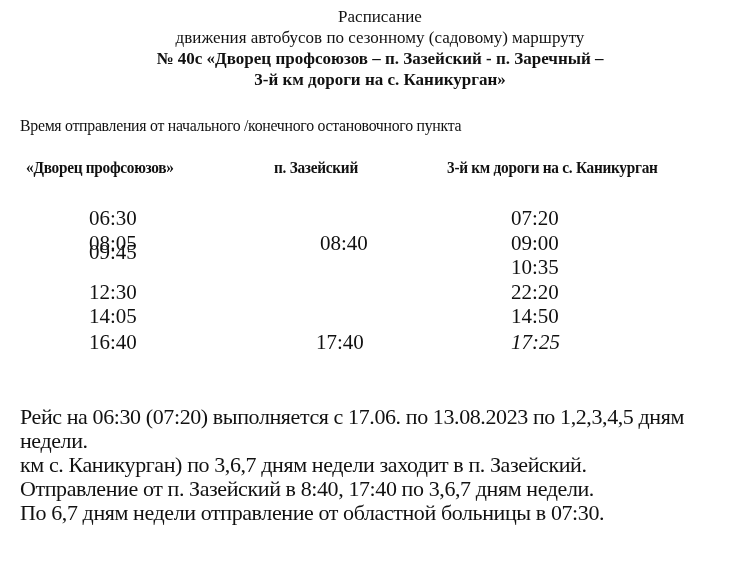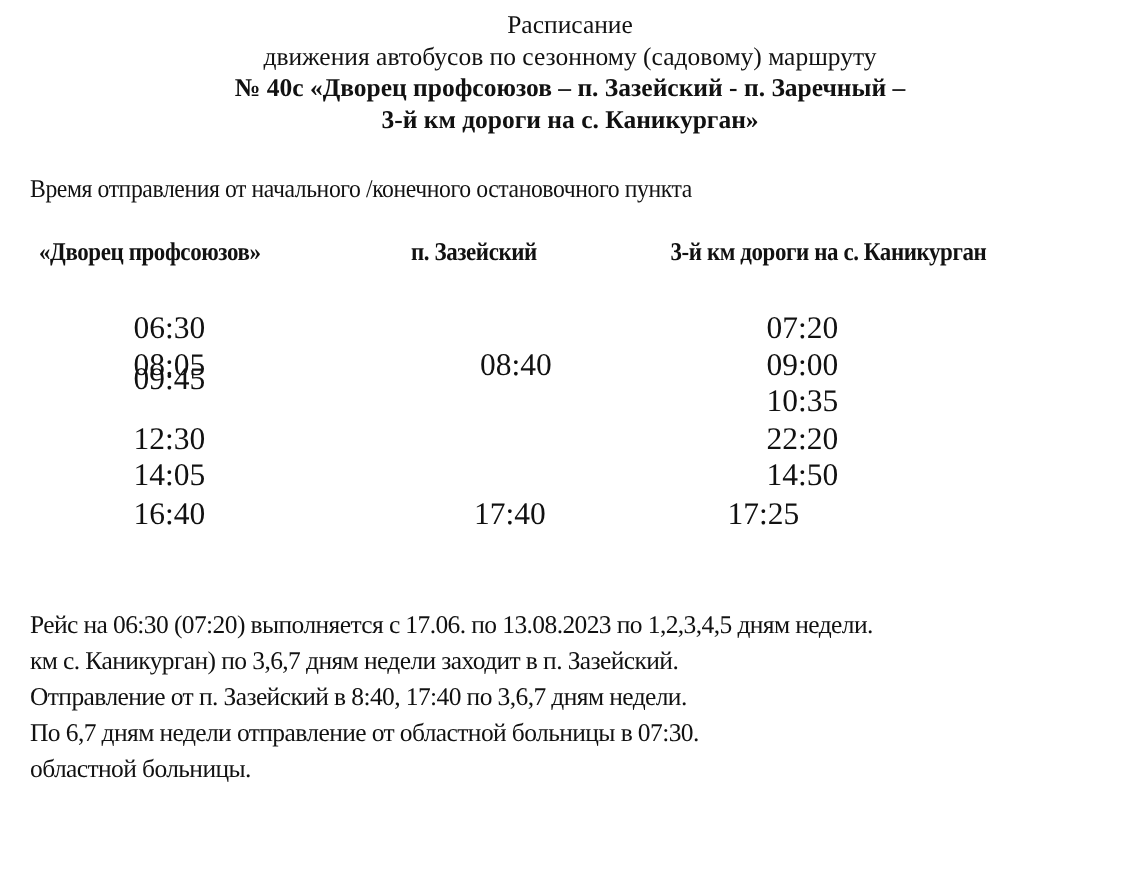--- a/index.html
+++ b/index.html
@@ -20,21 +20,21 @@
   }
   .col-head {
     position: absolute; top: 158px; font-size: 17px; font-weight: bold;
     white-space: nowrap; letter-spacing: -0.3px; transform: scaleX(0.9); transform-origin: left;
   }
   .time {
     position: absolute; font-size: 21px; white-space: nowrap;
   }
   .notes {
     position: absolute; left: 20px; top: 405px; width: 710px;
-    font-size: 17px; line-height: 24px;
+    font-size: 22px; line-height: 24px;
   }
   .notes p { margin: 0; }
   .notes .tight { letter-spacing: -0.4px; }
   .notes .justify { text-align: justify; text-align-last: justify; }
 </style>
 </head>
 <body>
 
 <div class="title-block">
   <div>Расписание</div>
@@ -57,21 +57,20 @@
 <div class="time" style="left:89px; top:330px;">16:40</div>
 
 <div class="time" style="left:320px; top:231px;">08:40</div>
 <div class="time" style="left:316px; top:330px;">17:40</div>
 
 <div class="time" style="left:511px; top:206px;">07:20</div>
 <div class="time" style="left:511px; top:231px;">09:00</div>
 <div class="time" style="left:511px; top:255px;">10:35</div>
 <div class="time" style="left:511px; top:280px;">22:20</div>
 <div class="time" style="left:511px; top:304px;">14:50</div>
-<div class="time" style="left:485px; top:330px;">17:25</div>
+<div class="time" style="left:511px; top:330px;font-style:italic;">17:25</div>
 
 <div class="notes">
   <p class="tight">Рейс на 06:30 (07:20) выполняется с 17.06. по 13.08.2023 по 1,2,3,4,5 дням недели.</p>
   <p class="tight">км с. Каникурган) по 3,6,7 дням недели заходит в п. Зазейский.</p>
   <p class="tight">Отправление от п. Зазейский в 8:40, 17:40 по 3,6,7 дням недели.</p>
   <p class="tight">По 6,7 дням недели отправление от областной больницы в 07:30.</p>
-  <p class="tight">областной больницы.</p>
 </div>
 
 </body></html>

